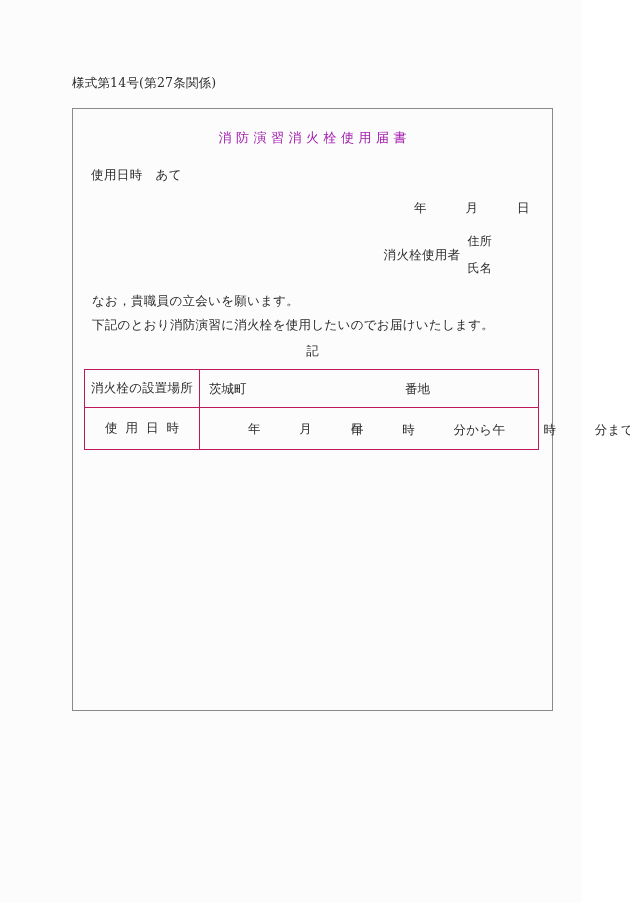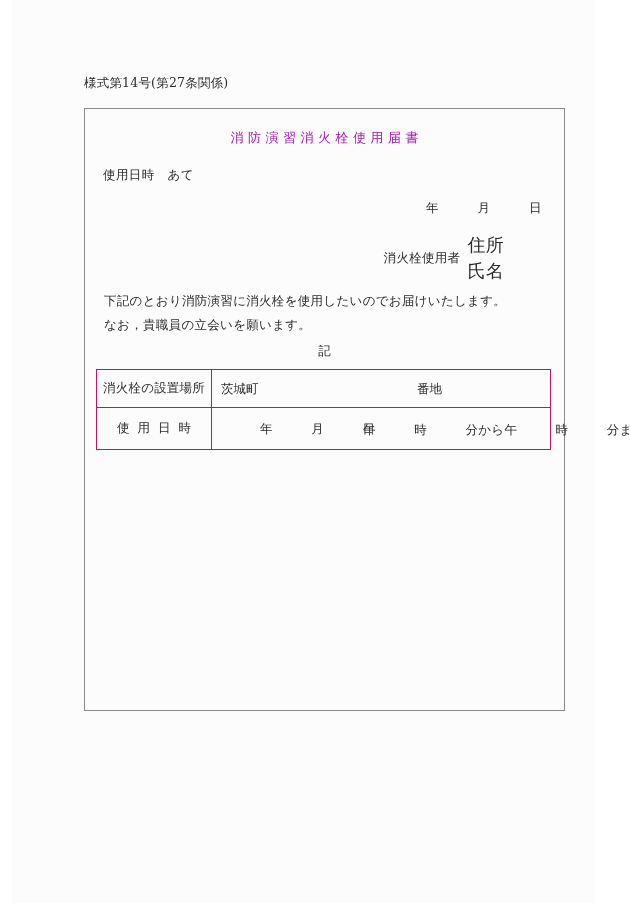--- a/index.html
+++ b/index.html
@@ -10,21 +10,21 @@
     width: 630px;
     height: 903px;
     background: #ffffff;
     font-family: "DejaVu Serif", "Liberation Serif", serif;
     color: #2b2b2b;
     position: relative;
     overflow: hidden;
   }
   .page {
     position: absolute;
-    left: 12px;
+    left: 0;
     top: 0;
     width: 582px;
     height: 903px;
     background: #fcfcfc;
   }
   
   .form-number {
     position: absolute;
     left: 72px;
     top: 75px;
@@ -82,22 +82,22 @@
     margin-left: 40px;
   }
   .applicant-label {
     font-size: 12.5px;
     letter-spacing: 0.3px;
     white-space: nowrap;
   }
   .applicant-fields {
     display: flex;
     flex-direction: column;
-    gap: 2px;
-    font-size: 18px;
+    gap: 10px;
+    font-size: 12px;
     letter-spacing: 0.3px;
   }
   .body-text {
     position: absolute;
     left: 19px;
     top: 180px;
     font-size: 12.5px;
     line-height: 24px;
     letter-spacing: 0.3px;
   }
@@ -211,22 +211,22 @@
 
     <div class="applicant">
       <div class="applicant-label">消火栓使用者</div>
       <div class="applicant-fields">
         <span>住所</span>
         <span>氏名</span>
       </div>
     </div>
 
     <div class="body-text">
+      <div>なお，貴職員の立会いを願います。</div>
       <div>下記のとおり消防演習に消火栓を使用したいのでお届けいたします。</div>
-      <div>なお，貴職員の立会いを願います。</div>
     </div>
 
     <div class="ki-marker">記</div>
 
     <table class="info-table">
       <tbody>
         <tr class="row1">
           <td class="lbl-cell lbl-tight">消火栓の設置場所</td>
           <td>
             <div class="row1-val">

